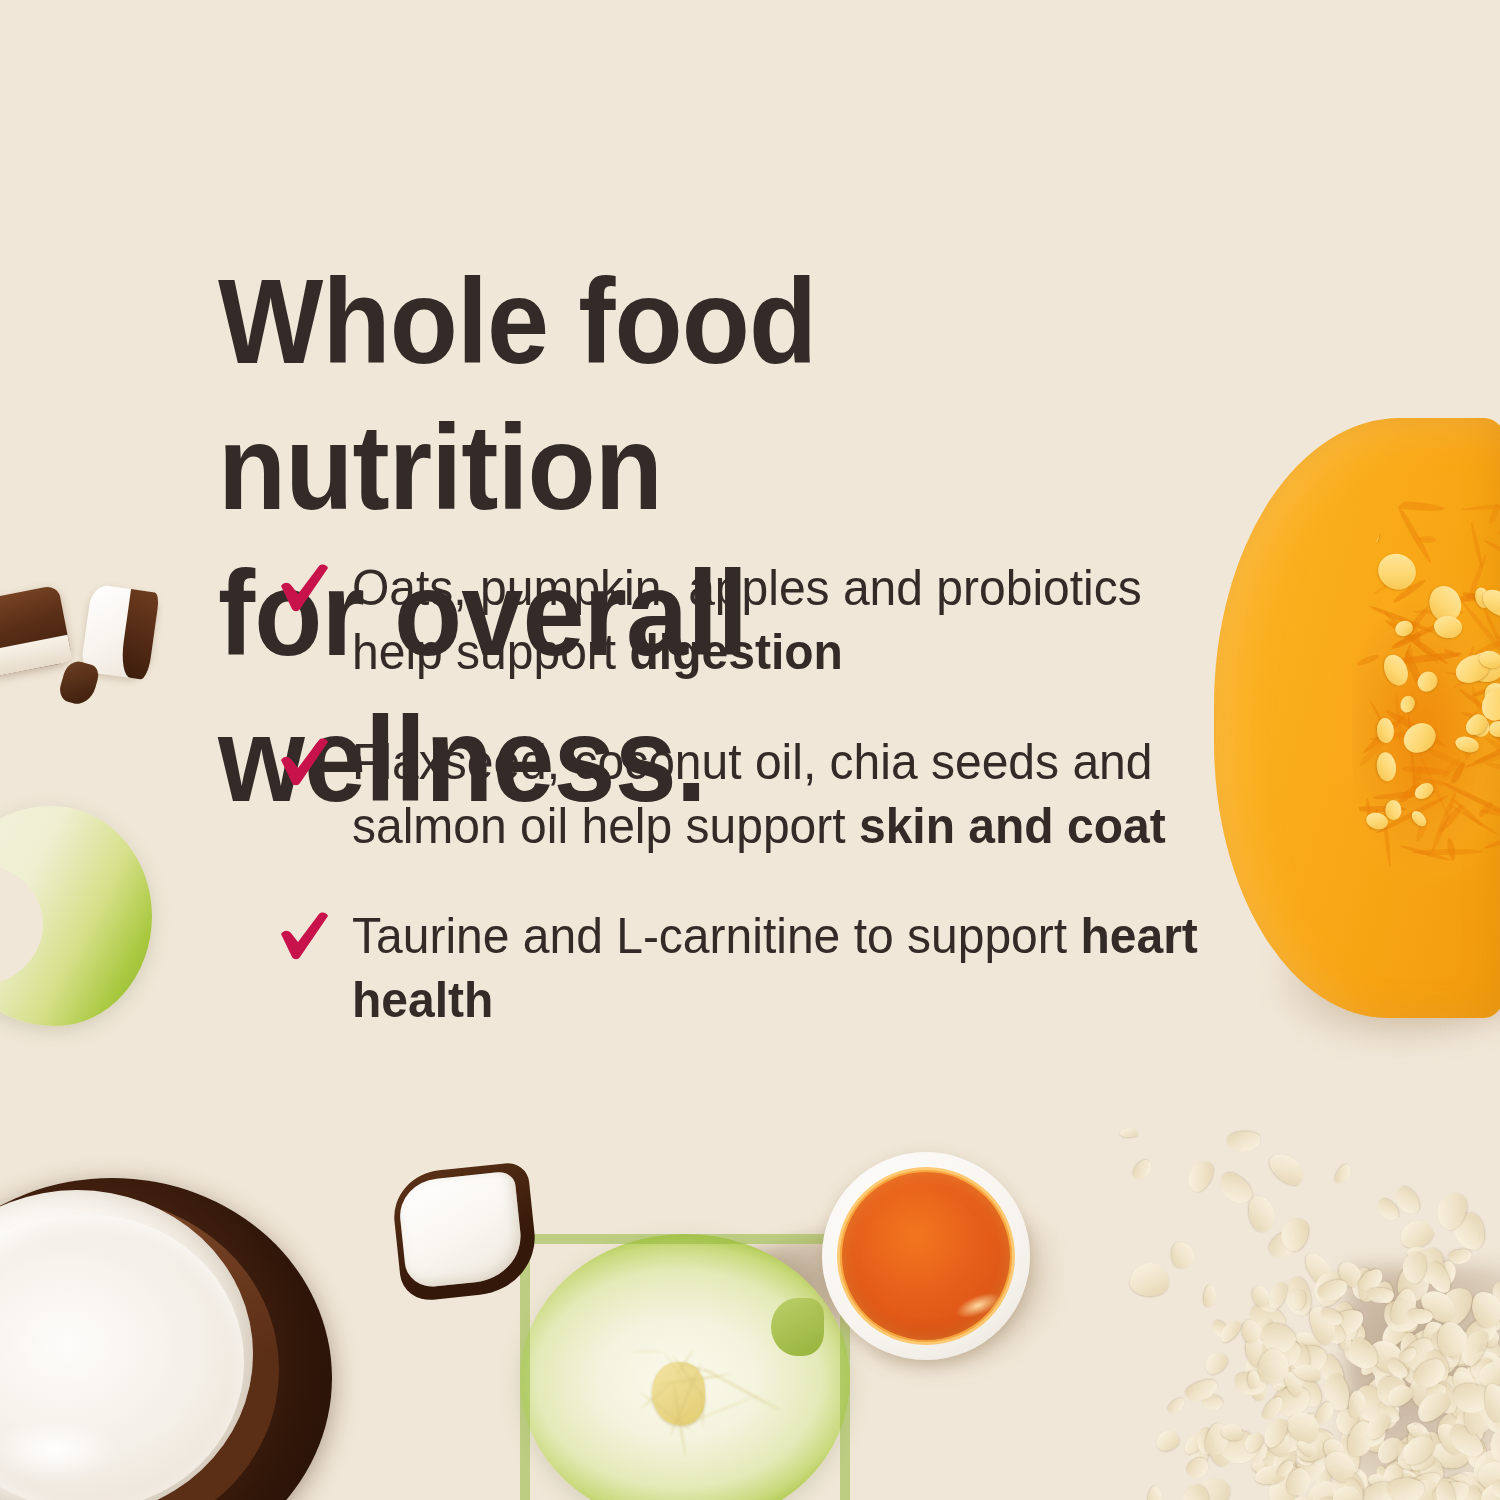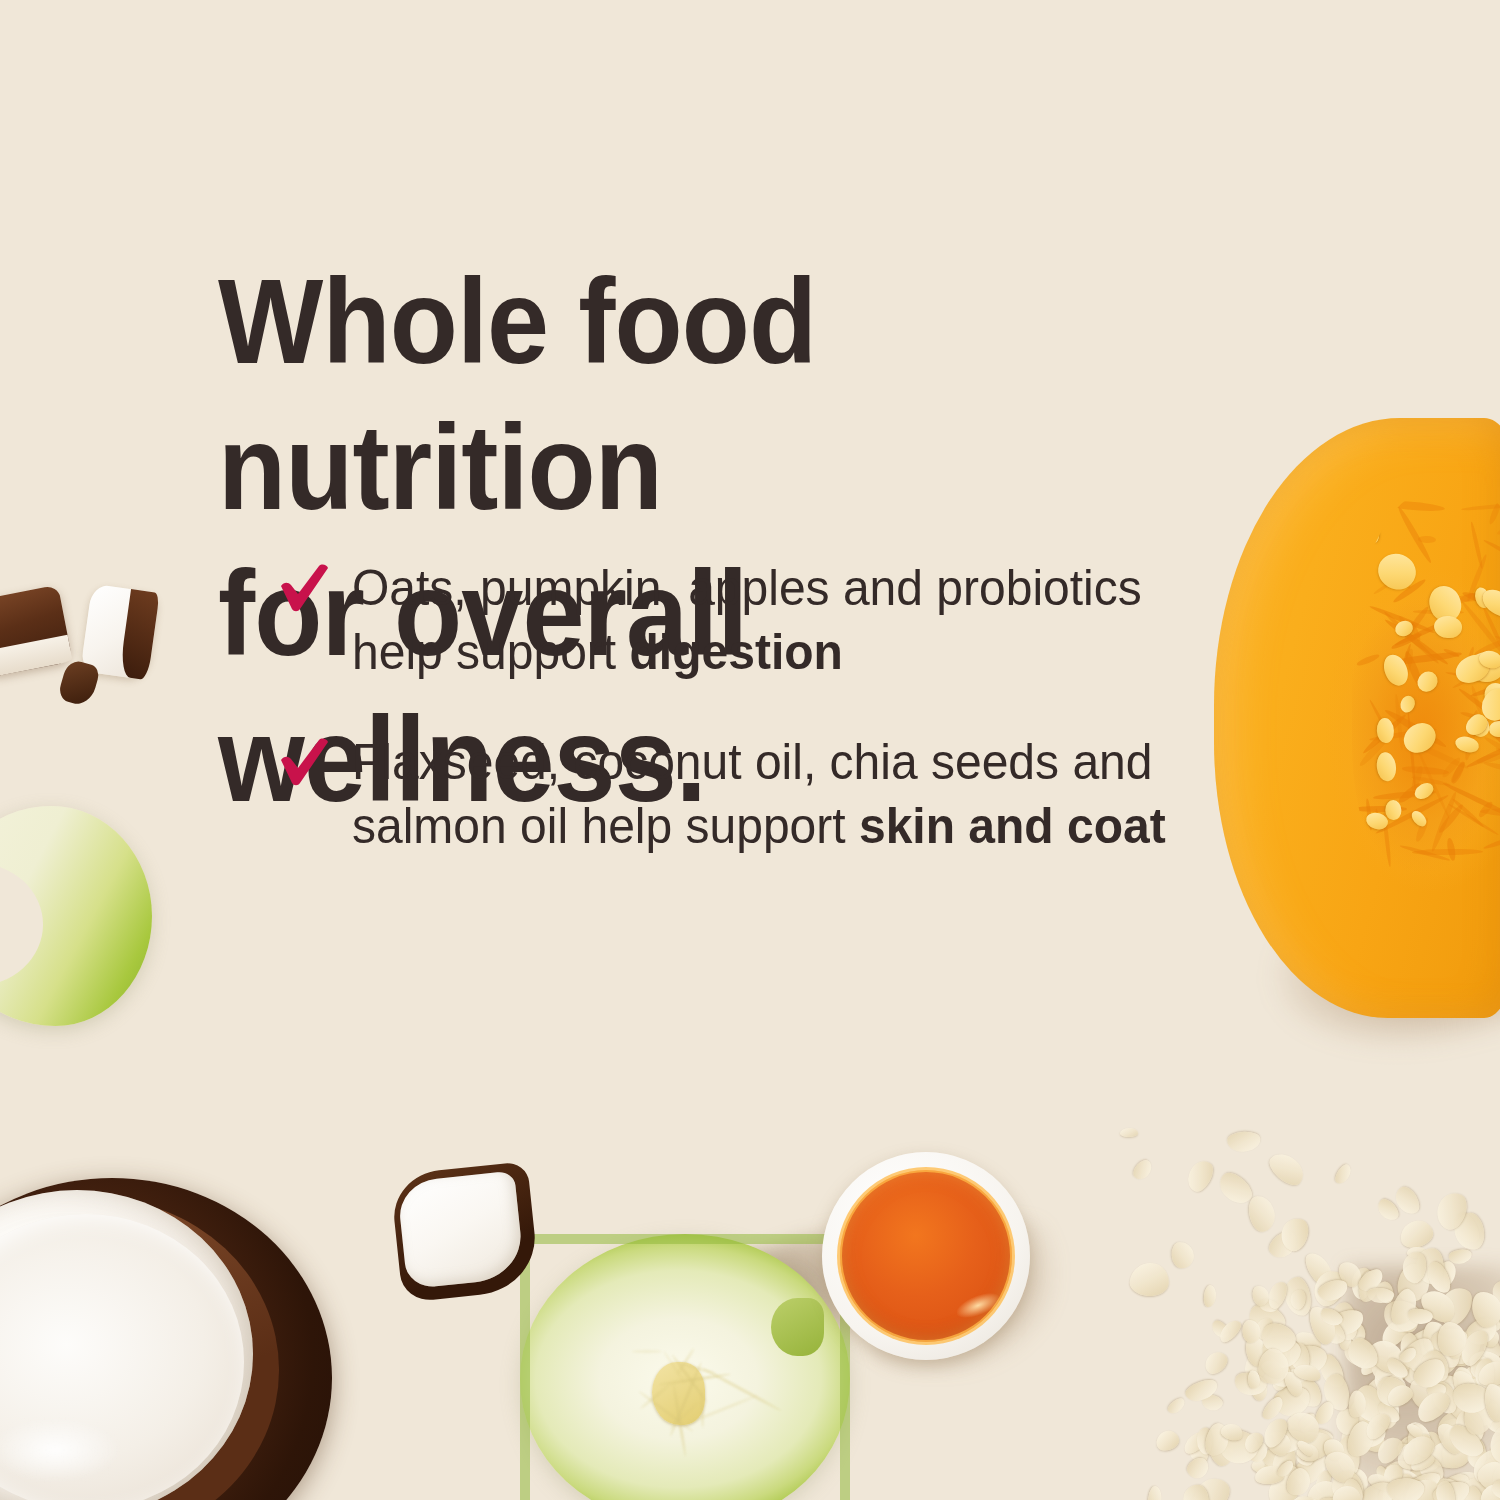--- a/index.html
+++ b/index.html
@@ -794,16 +794,24 @@
 
     <li class="bullet">
       <span class="check">
         <svg viewBox="0 0 52 48" xmlns="http://www.w3.org/2000/svg" aria-hidden="true">
           <path d="M3 22 C6 18, 10 18, 13 21 L20 30 L41 2 C44 -1, 49 1, 50 4 L22 45 C20 48, 16 48, 14 45 Z" fill="#C8124B"></path>
         </svg>
       </span>
       <span class="txt"><span>Flaxseed, coconut oil, chia seeds and salmon oil help support </span><b>skin and coat</b></span>
     </li>
 
+    <li class="bullet">
+      <span class="check">
+        <svg viewBox="0 0 52 48" xmlns="http://www.w3.org/2000/svg" aria-hidden="true">
+          <path d="M3 22 C6 18, 10 18, 13 21 L20 30 L41 2 C44 -1, 49 1, 50 4 L22 45 C20 48, 16 48, 14 45 Z" fill="#C8124B"></path>
+        </svg>
+      </span>
+      <span class="txt"><span>Taurine and L-carnitine to support </span><b>heart health</b></span>
+    </li>
 
   </ul>
 
 </div>
 
 </body></html>

